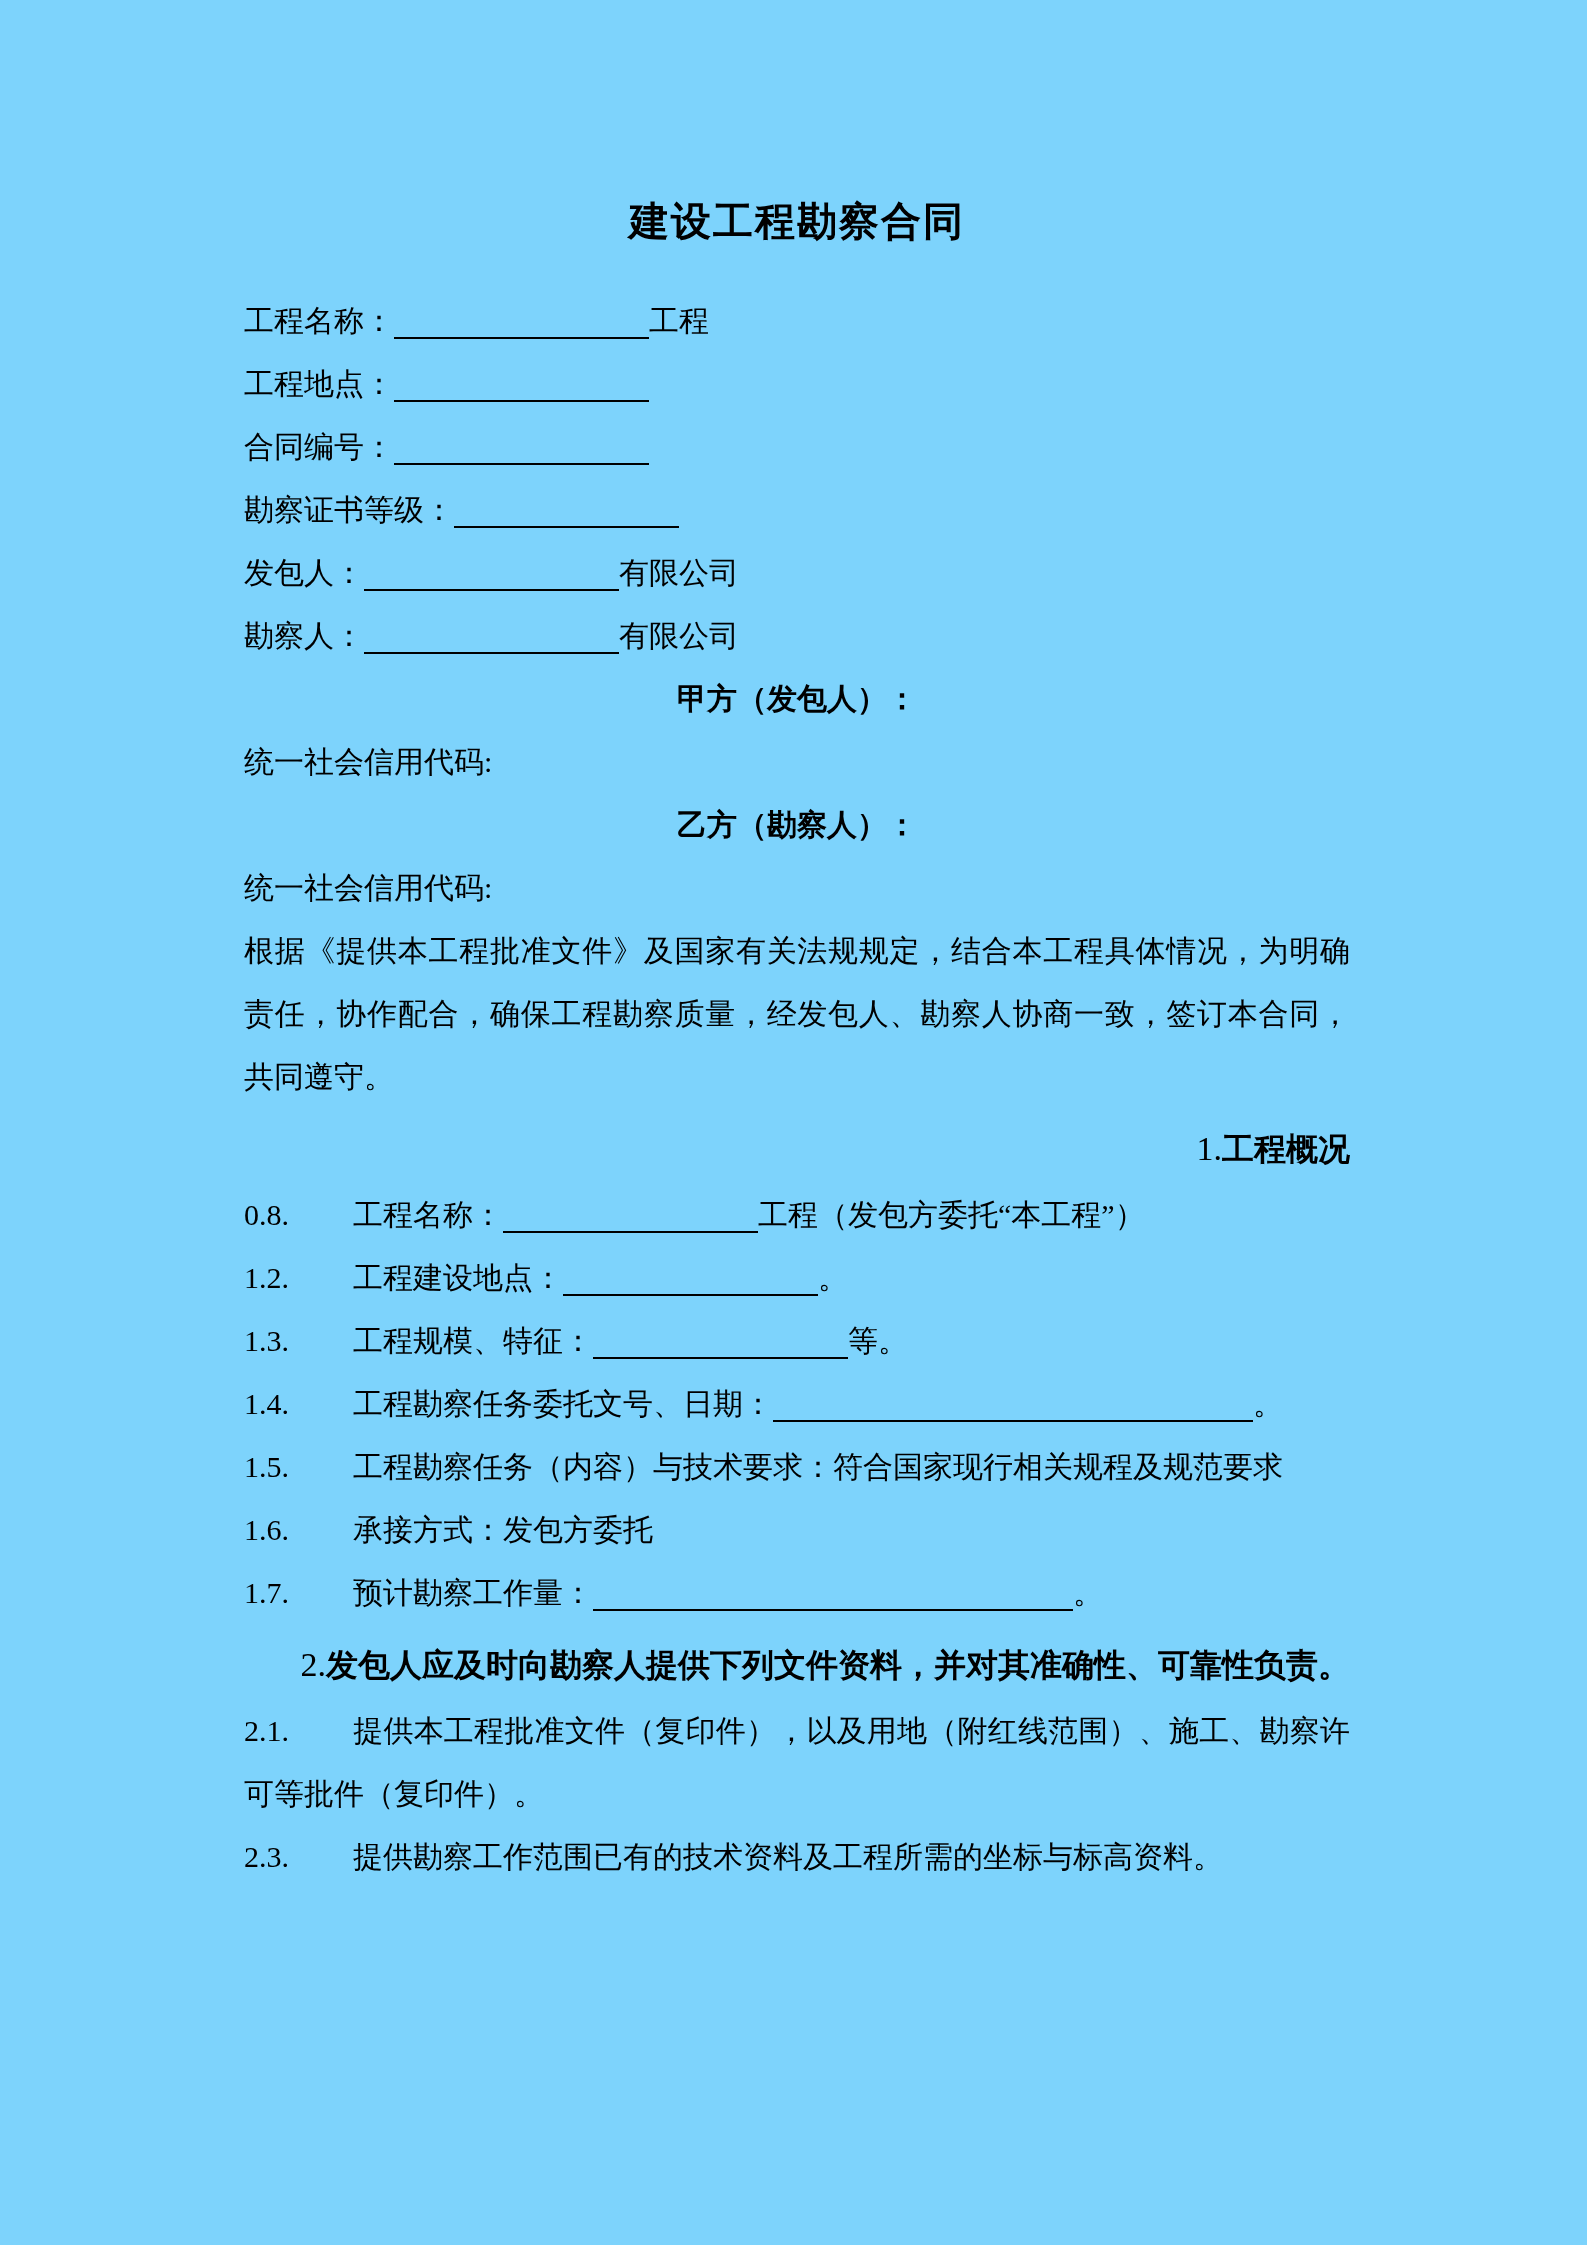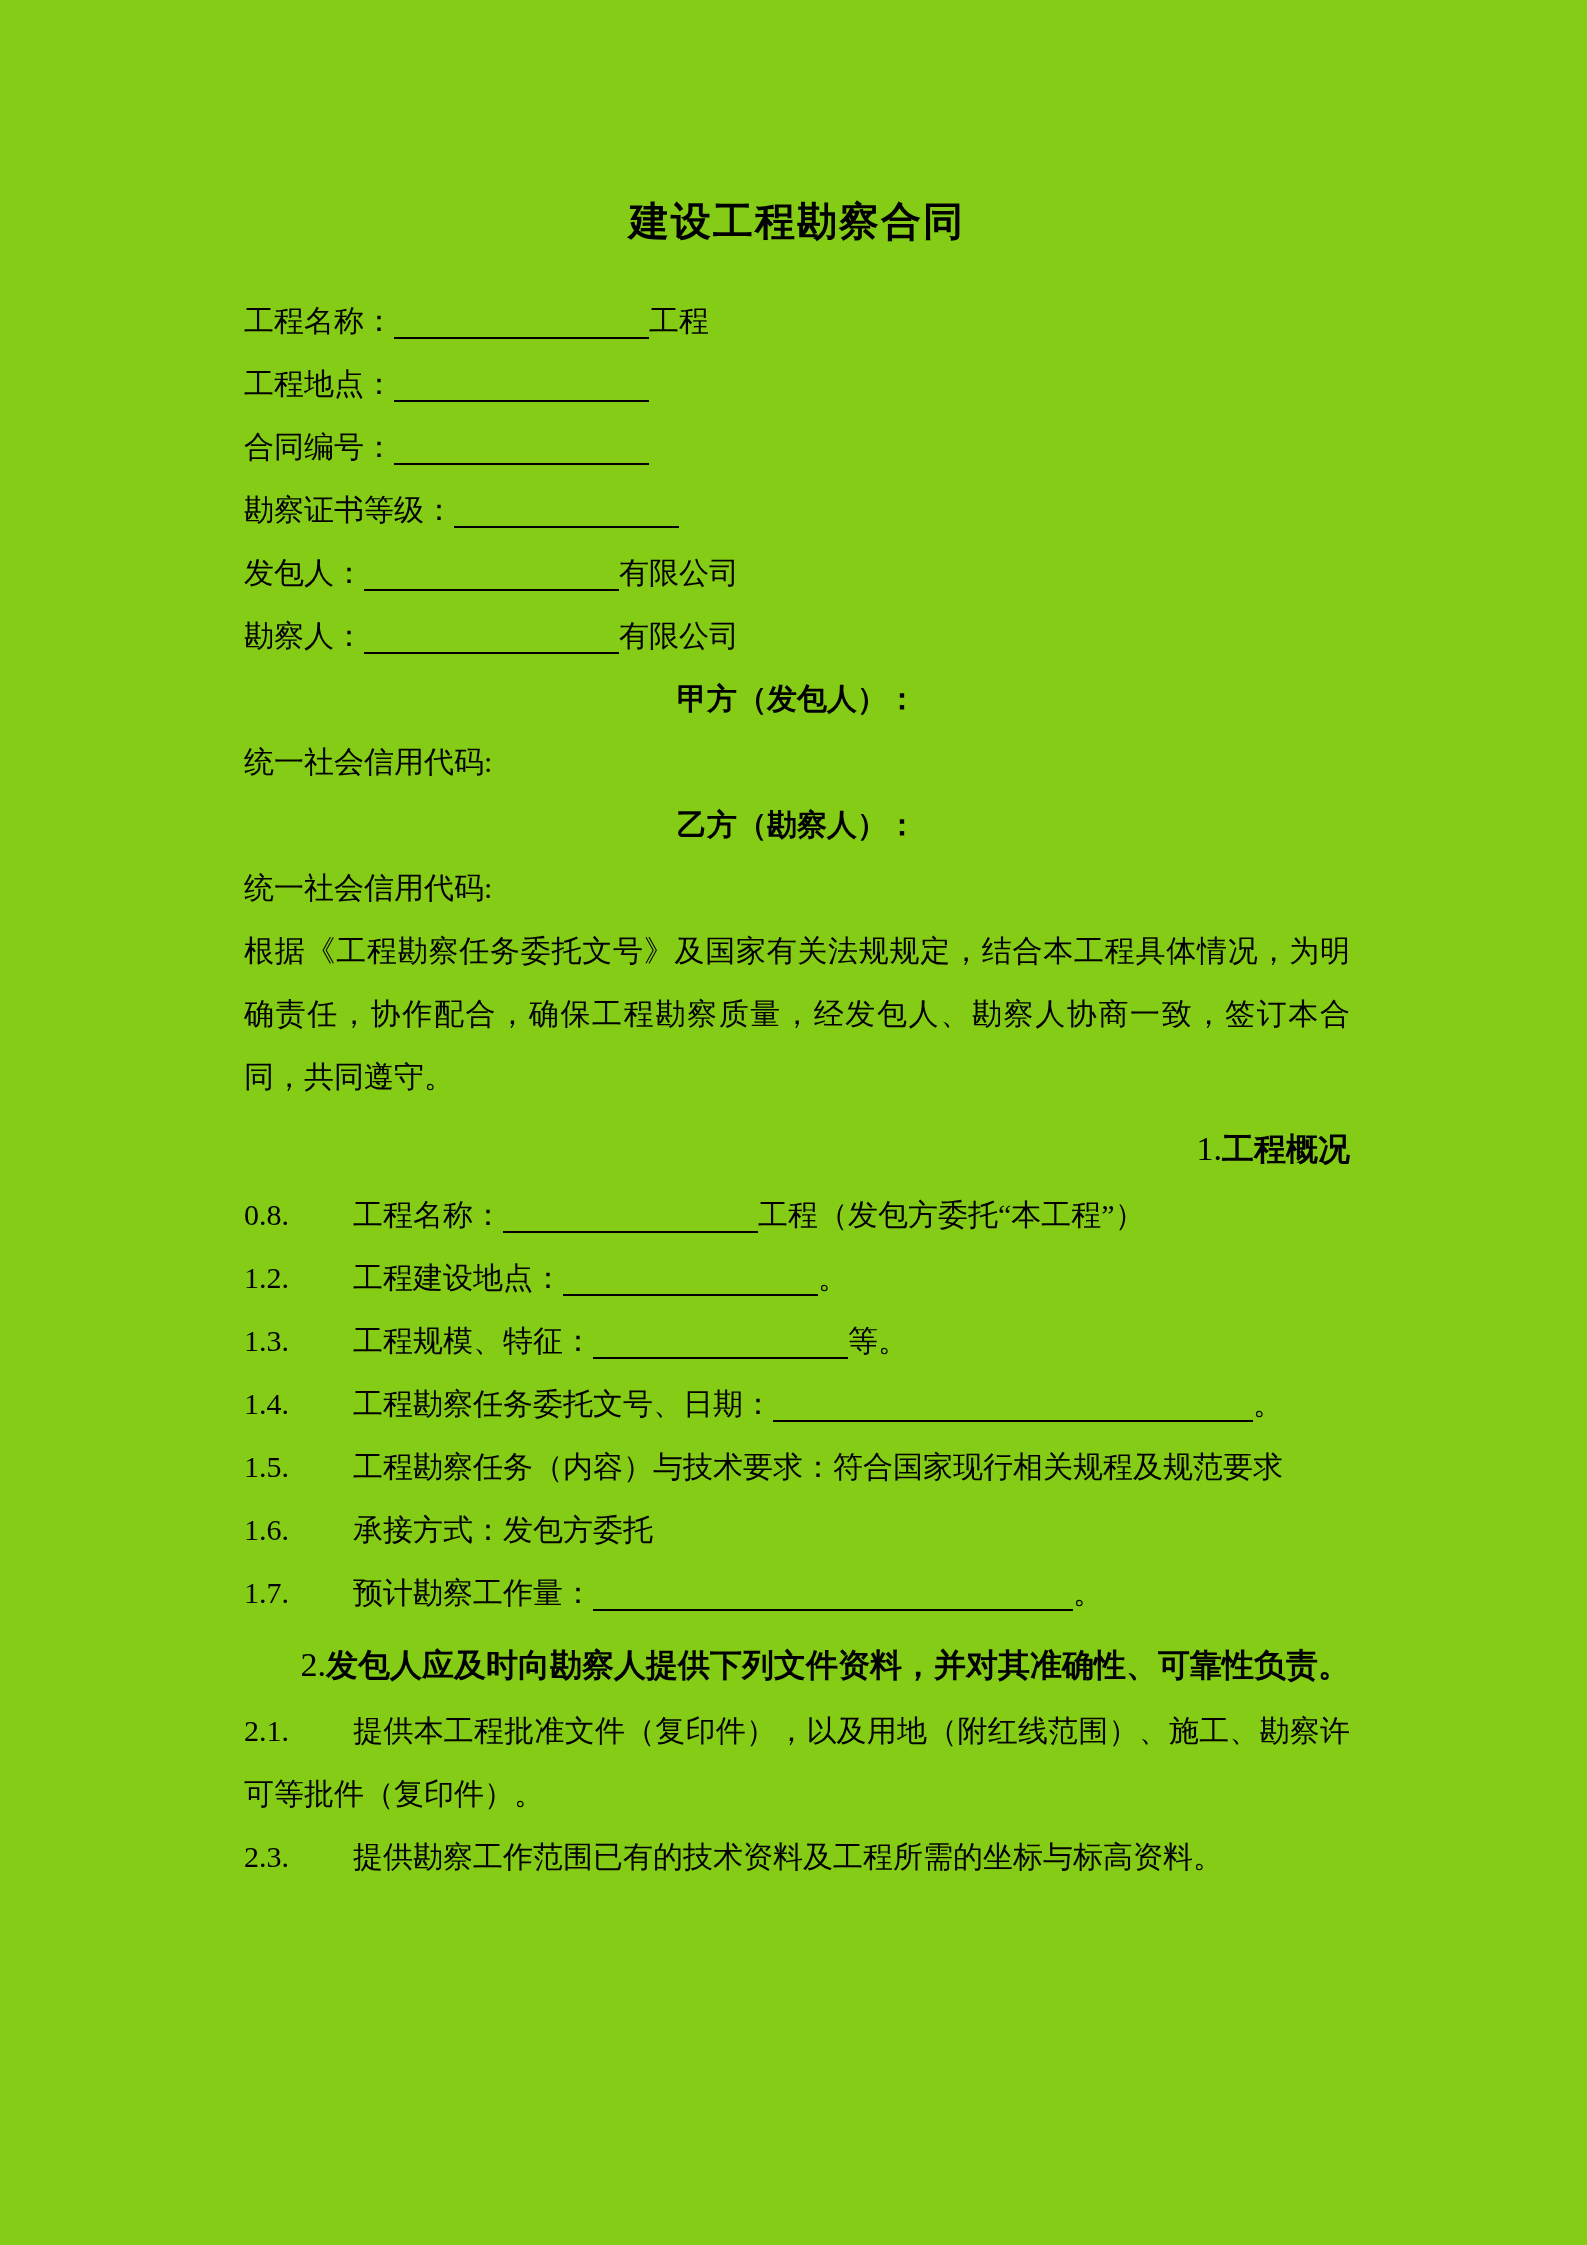--- a/index.html
+++ b/index.html
@@ -1,21 +1,21 @@
 <!DOCTYPE html>
 <html><head>
 <meta charset="utf-8">
 <style>
   html,body{margin:0;padding:0;background:#e8e8e8;}
   .page{
     position:relative;
     width:1587px;
     height:2245px;
     margin:0 auto;
-    background:#84cc16;
+    background:#7dd3fc;
     box-sizing:border-box;
     padding:195px 237px 0 244px;
     font-family:"Liberation Serif","DejaVu Serif",serif;
     font-size:30px;
     color:#000;
     overflow:hidden;
   }
   .doc-title{
     margin:0 0 42px 0;
     text-align:center;
@@ -102,21 +102,21 @@
 
   <div class="line">
     <span>勘察人：</span><span class="blank w-md"></span><span>有限公司</span>
   </div>
 
   <div class="line bold-line">甲方（发包人）：</div>
   <div class="line">统一社会信用代码:</div>
   <div class="line bold-line">乙方（勘察人）：</div>
   <div class="line">统一社会信用代码:</div>
 
-  <p class="para">根据《工程勘察任务委托文号》及国家有关法规规定，结合本工程具体情况，为明确责任，协作配合，确保工程勘察质量，经发包人、勘察人协商一致，签订本合同，共同遵守。</p>
+  <p class="para">根据《提供本工程批准文件》及国家有关法规规定，结合本工程具体情况，为明确责任，协作配合，确保工程勘察质量，经发包人、勘察人协商一致，签订本合同，共同遵守。</p>
 
   <div class="sec-heading">
     <span class="sec-num">1.</span><span class="sec-title">工程概况</span>
   </div>
 
   <div class="item">
     <span class="item-num">0.8.</span><span>工程名称：</span><span class="blank w-md"></span><span>工程（发包方委托“本工程”）</span>
   </div>
 
   <div class="item">

